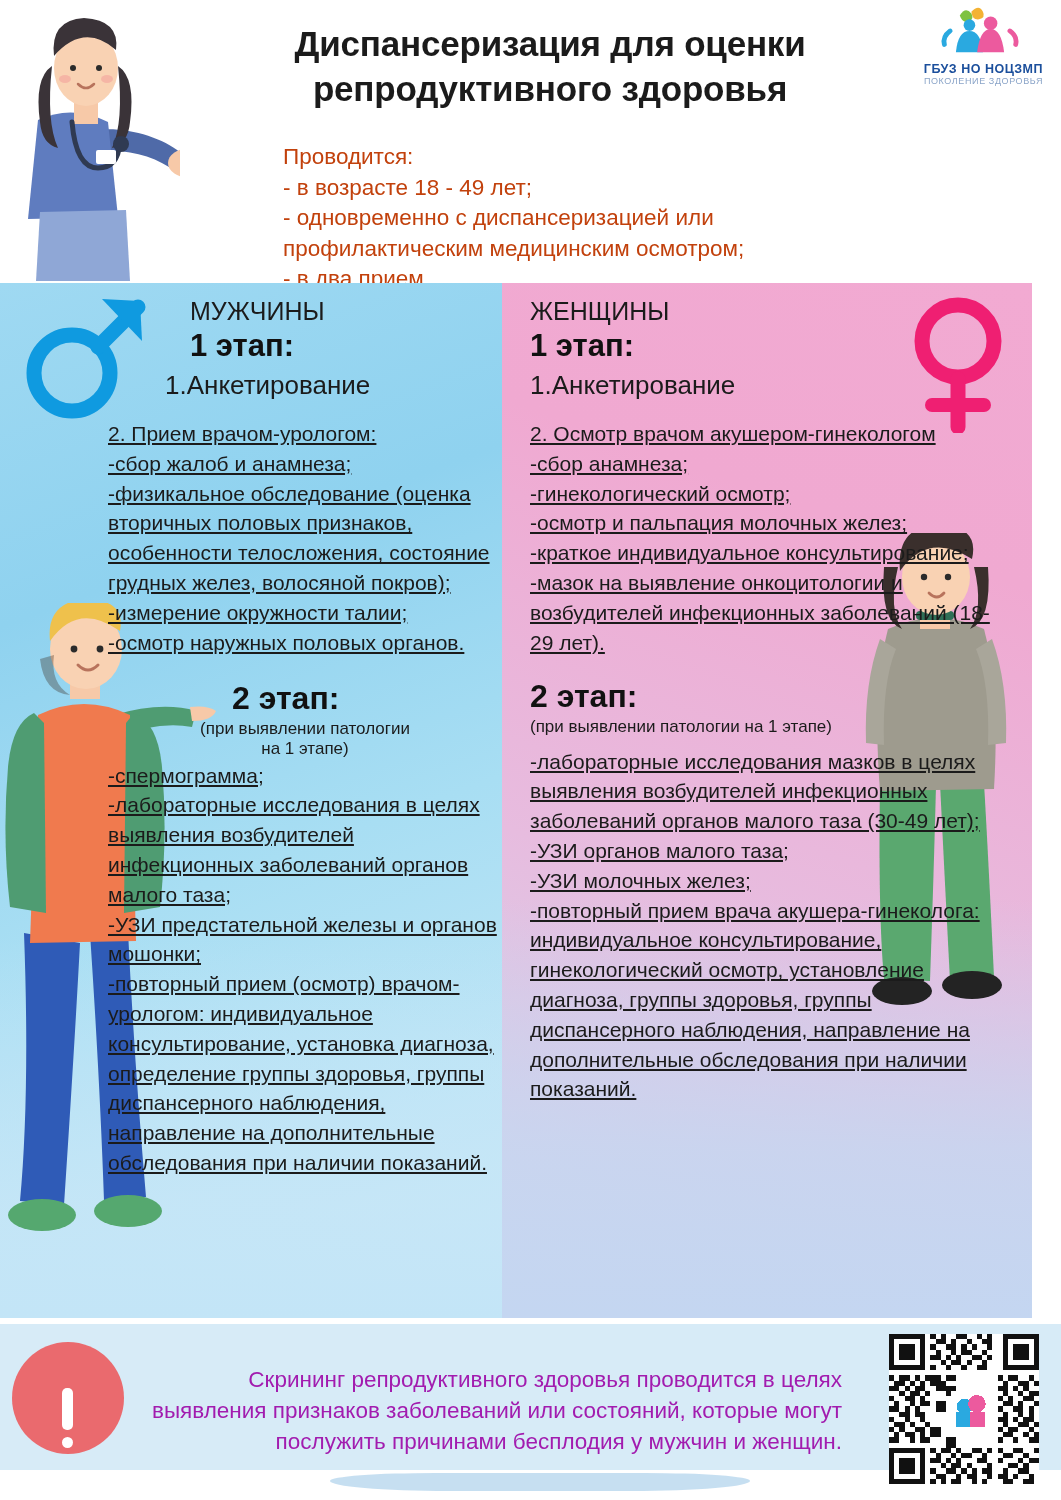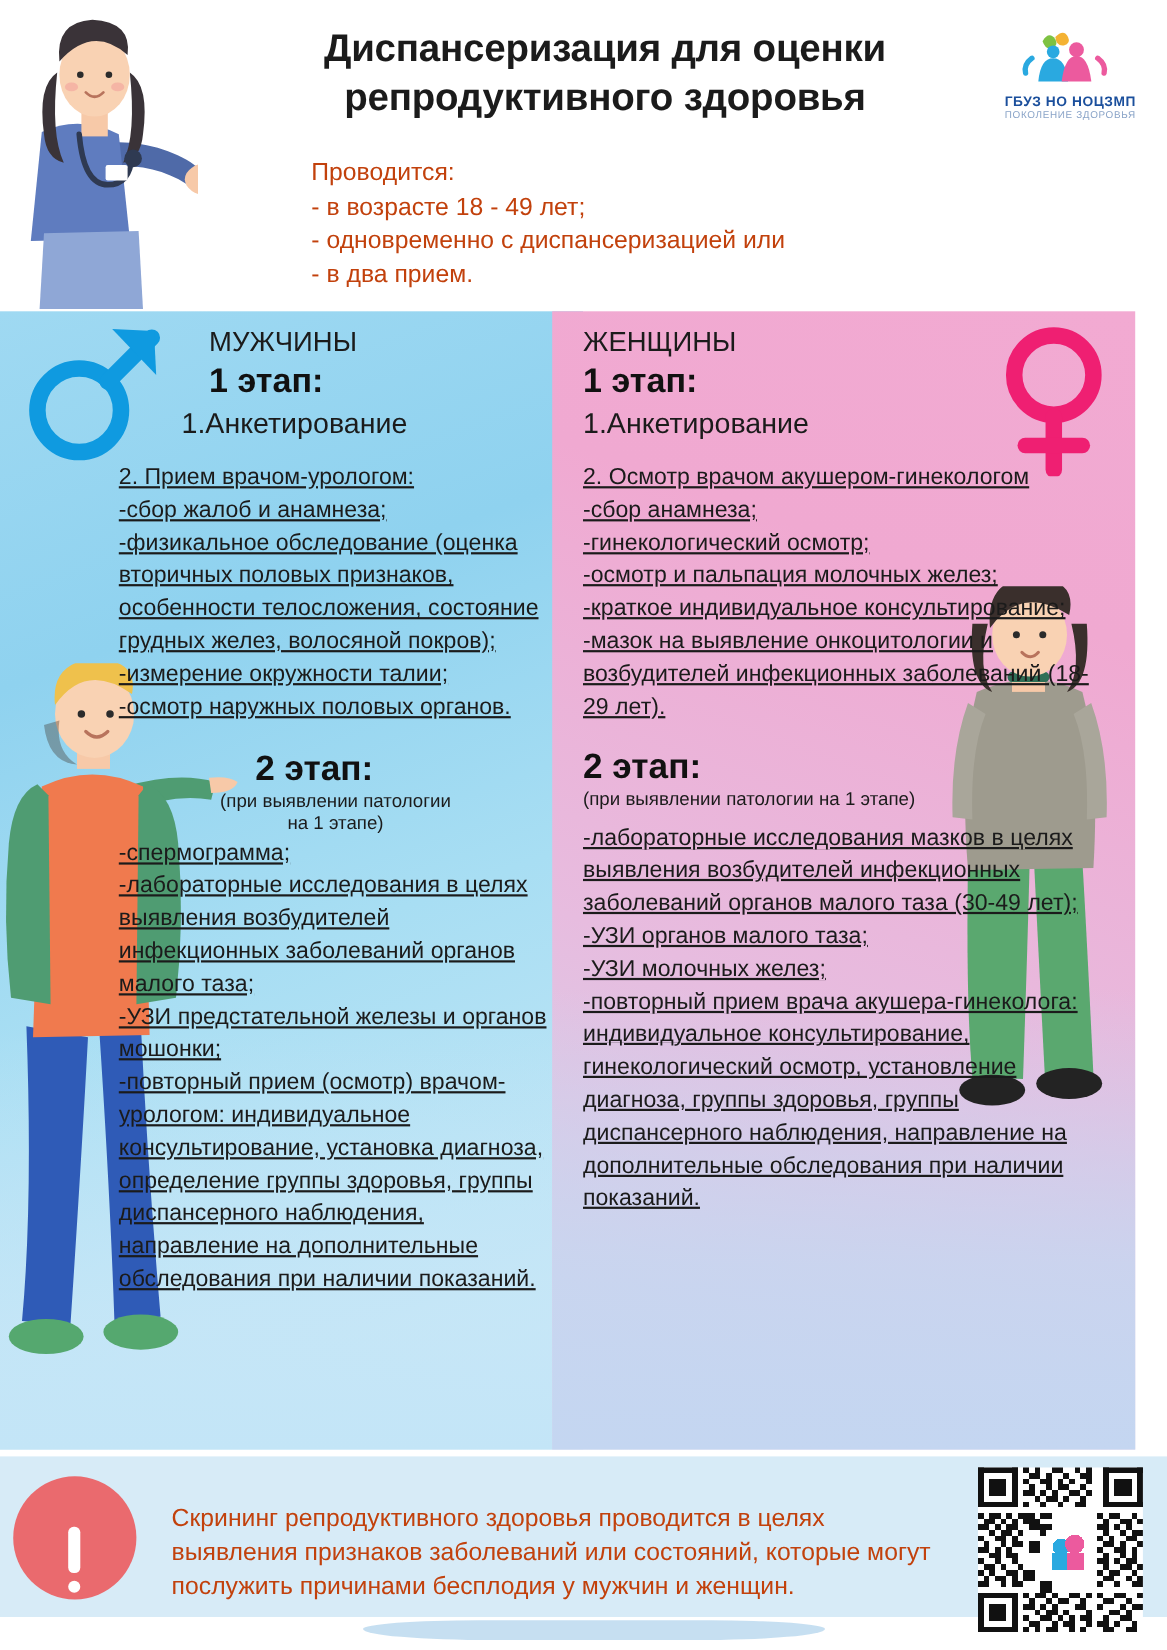--- a/index.html
+++ b/index.html
@@ -48,23 +48,23 @@
     font-size: 22.5px;
     line-height: 1.36;
     color: #c2410c;
   }
   .header-sub div { white-space: nowrap; }
 
   
   .logo {
     position: absolute;
     right: 18px;
-    top: 24px;
+    top: 2px;
     width: 140px;
-    text-align: center;
+    text-align: right;
   }
   .logo-mark { height: 54px; }
   .logo-t1 {
     font-size: 12.5px;
     font-weight: bold;
     color: #1b4f9c;
     letter-spacing: 0.5px;
     margin-top: 2px;
   }
   .logo-t2 {
@@ -175,25 +175,26 @@
     overflow: hidden;
   }
   .footer-band {
     position: absolute;
     left: 0; top: 6px;
     width: 1061px; height: 146px;
     background: #d7ebf7;
   }
   .footer-text {
     position: absolute;
-    left: 156px; top: 46px;
+    left: 142px; top: 46px;
     width: 700px;
     font-size: 22.5px;
     line-height: 1.38;
-    color: #c2410c;
+    color: #a21caf;
+    text-align: right;
   }
   .excl {
     position: absolute;
     left: 12px; top: 24px;
     width: 112px; height: 112px;
     border-radius: 50%;
     background: #ea6a6e;
   }
   .excl-bar {
     position: absolute; left: 50px; top: 46px;
@@ -244,20 +245,21 @@
 
       <rect x="96" y="150" width="20" height="14" rx="2" fill="#ffffff"></rect>
     </svg>
 
     <div class="header-title">Диспансеризация для оценки репродуктивного здоровья</div>
 
     <div class="header-sub">
       <div>Проводится:</div>
       <div>- в возрасте 18 - 49 лет;</div>
       <div>- одновременно с диспансеризацией или</div>
+      <div>профилактическим медицинским осмотром;</div>
       <div>- в два прием.</div>
     </div>
 
     <div class="logo">
       <svg class="logo-mark" viewBox="0 0 120 56">
         <path d="M34 14 q6 -10 12 -2 q3 5 -2 8 q-7 3 -10 -6z" fill="#7ec242"></path>
         <path d="M46 10 q8 -8 12 0 q3 6 -4 8 q-7 1 -8 -8z" fill="#f4b233"></path>
         <circle cx="44" cy="24" r="6" fill="#2aa9e0"></circle>
         <path d="M30 52 q2 -22 14 -22 q12 0 14 22z" fill="#2aa9e0"></path>
         <circle cx="66" cy="22" r="7" fill="#ec5a9e"></circle>

